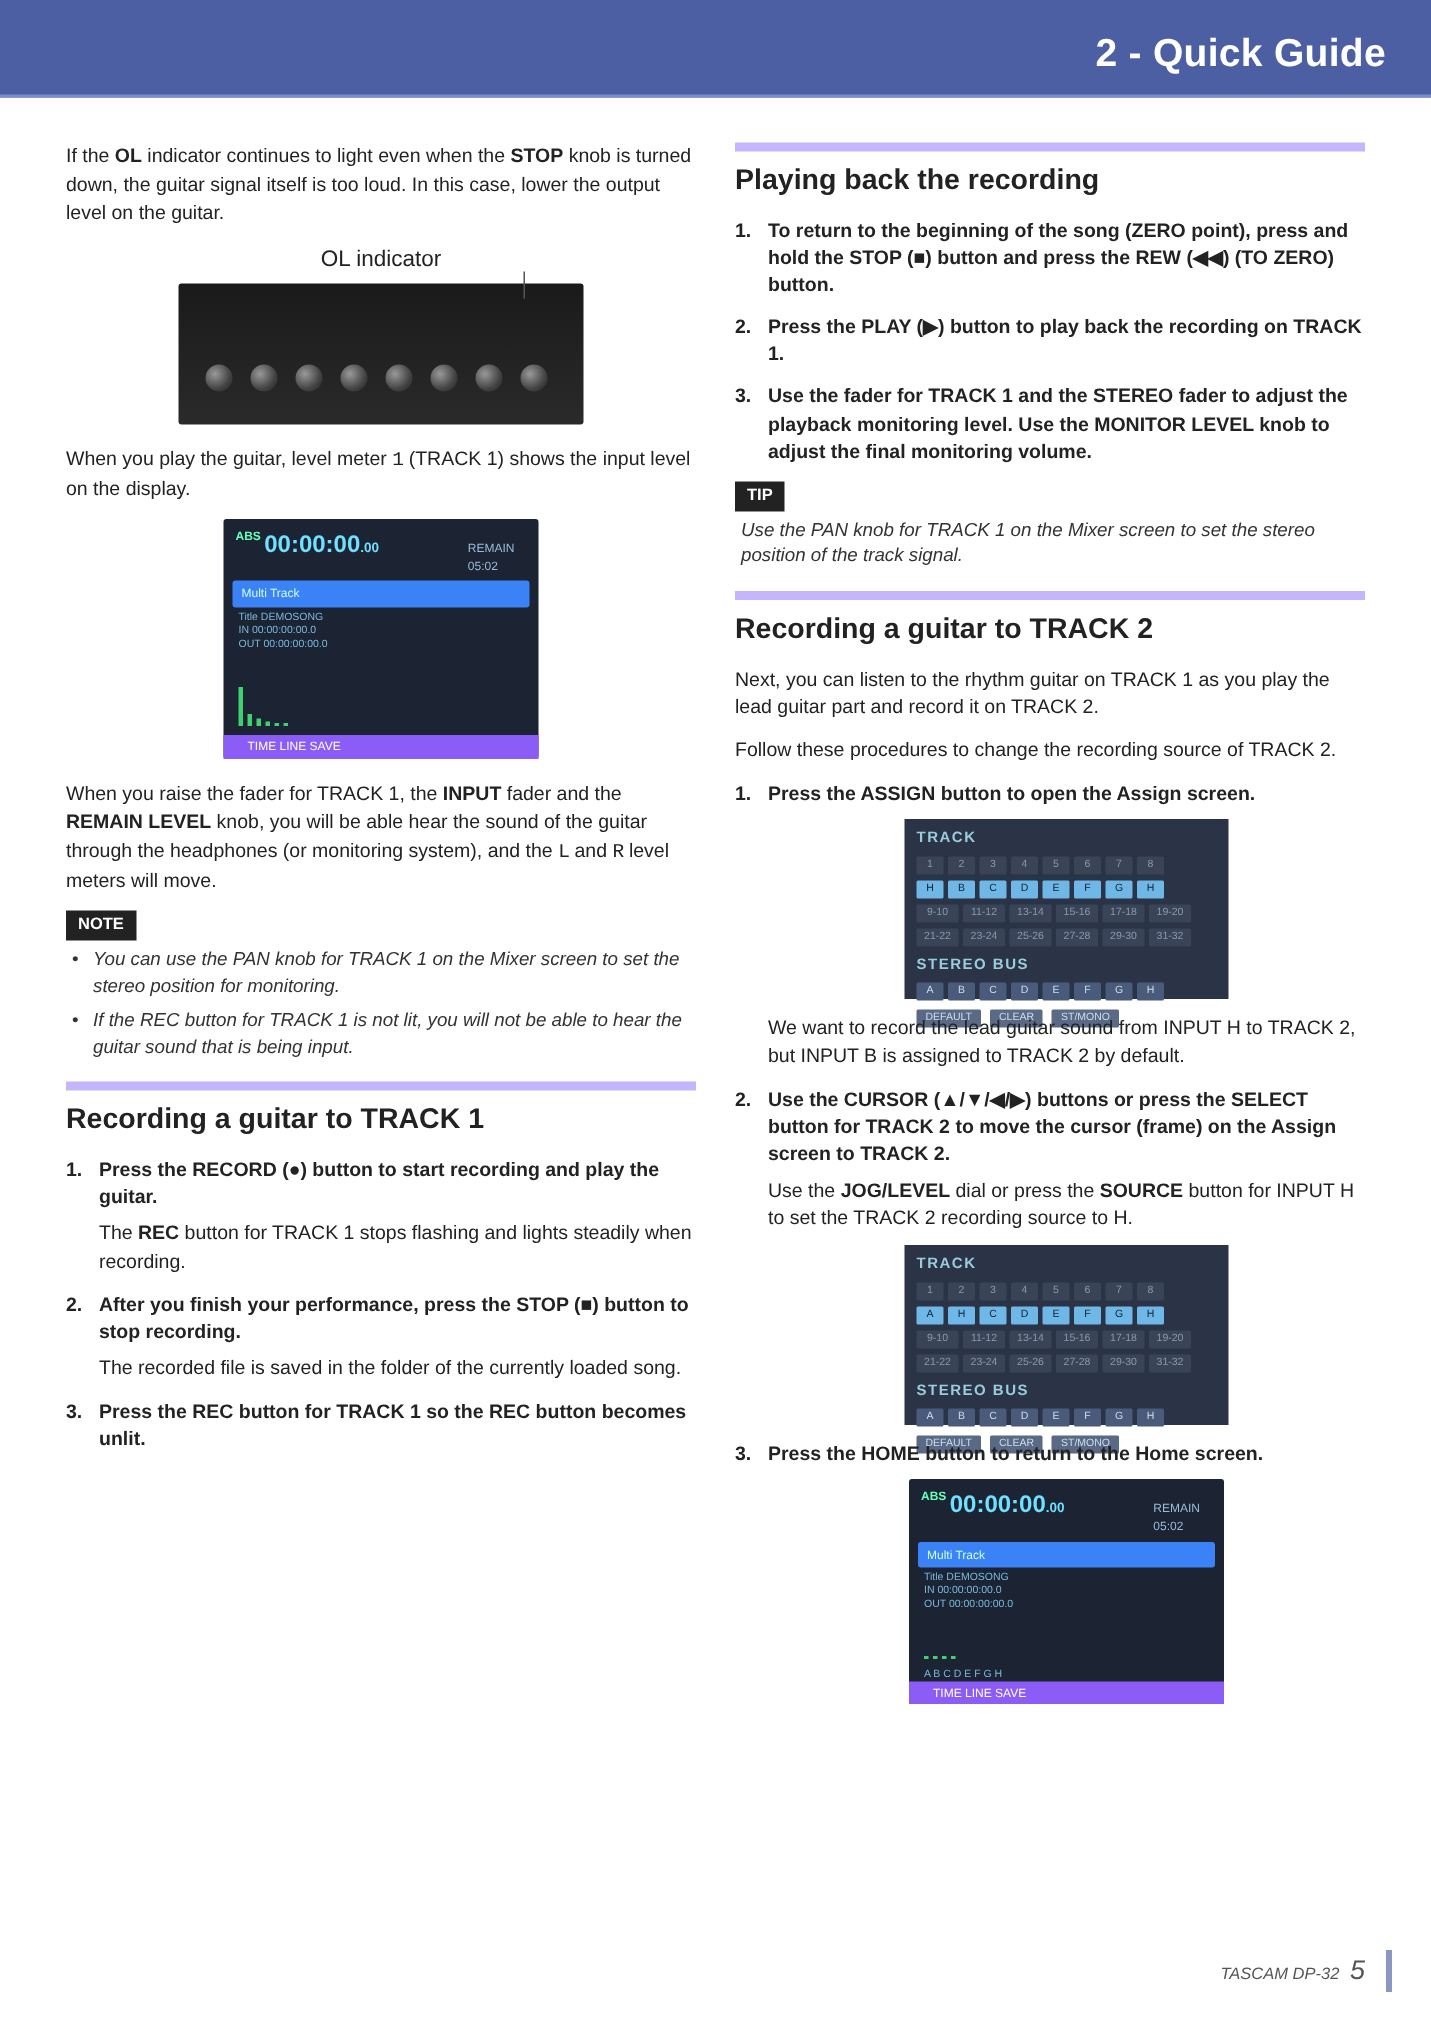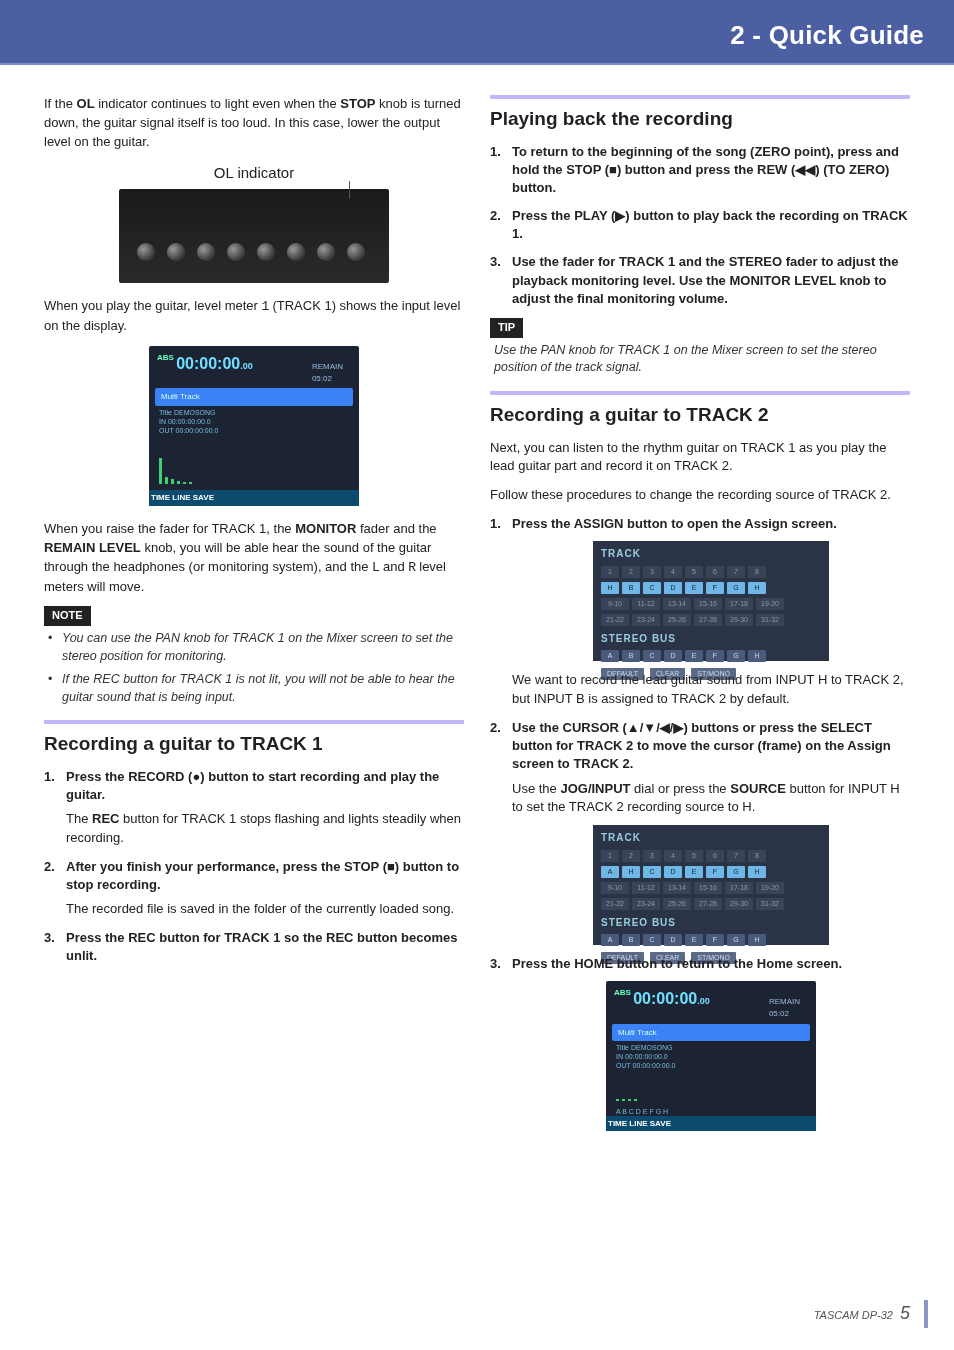--- a/index.html
+++ b/index.html
@@ -49,21 +49,21 @@
   }
   .img-inputs { width: 270px; height: 94px; background: linear-gradient(#1a1a1a,#2a2a2a); margin-left:auto;margin-right:auto; position:relative;}
   .img-knobrow { position:absolute; left:18px; top:54px; display:flex; gap:12px;}
   .knob { width:18px;height:18px;border-radius:50%;background:radial-gradient(circle at 35% 35%, #999,#444 60%,#222);}
   .img-inputs .leader { position:absolute; left:230px; top:-8px; width:1px; height:18px; background:#555;}
   .img-lcd { width:210px; height:160px; background:#1c2333; margin-left:auto;margin-right:auto; }
   .lcd-time { color:#6fe0ff; font-family:sans-serif; font-weight:700; font-size:16px; padding:6px 8px 2px;}
   .lcd-sub { color:#9bd; font-size:8px; padding:0 8px;}
   .lcd-bar { background:#3b82f6; color:#cfe; font-size:8px; padding:3px 6px; margin:4px 6px 2px; border-radius:2px;}
   .lcd-small { color:#7bd; font-size:7px; padding:0 10px; line-height:1.3;}
-  .lcd-bottom { background:#0c4a6e; color:#fff; font-size:8px; padding:2px 2px; margin-top:auto;font-weight:bold;}
+  .lcd-bottom { background:#8b5cf6; color:#fff; font-size:8px; padding:2px 16px; margin-top:auto;}
   .lcd-flex { display:flex; flex-direction:column; height:100%;}
   .lcd-meters { flex:1; padding:6px 10px; display:flex; gap:3px; align-items:flex-end;}
   .meter { width:3px; background:#3fd06f;}
 
   .note-pill, .tip-pill {
     display:inline-block;
     background:#222;
     color:#fff;
     font-weight:700;
     font-size:11px;
@@ -77,32 +77,32 @@
   }
   .note-list { list-style: none; padding-left: 0; }
   .note-list li { position:relative; padding-left:14px; margin-bottom:6px; font-size:12.5px; line-height:1.4;}
   .note-list li:before { content:"•"; position:absolute; left:0; top:0; font-style:normal;}
   .tip-body { font-size:12.5px; line-height:1.4; margin-bottom:10px;}
 
   h2.section {
     font-size: 19px;
     font-weight:700;
     color:#222;
-    border-top:4px solid #c4b5fd;
+    border-top:6px solid #c4b5fd;
     padding-top:6px;
     margin: 14px 0 10px;
   }
   ol.steps { list-style:none; padding:0; margin:0 0 10px 0; counter-reset: step;}
   ol.steps > li { counter-increment: step; position:relative; padding-left:22px; margin-bottom:10px;}
   ol.steps > li::before { content: counter(step) "."; position:absolute; left:0; top:0; font-weight:700;}
   ol.steps > li .instr { font-weight:700; line-height:1.4;}
   ol.steps > li .body { font-weight:400; margin-top:6px; line-height:1.45;}
   ol.steps > li .body .bold { font-weight:700;}
 
-  .assign-img { width:236px; height:120px; background:#2b3446; margin:8px auto 10px; padding:6px 8px; font-size:8px; color:#cde; display:flex; flex-direction:column; gap:4px;}
+  .assign-img { width:216px; height:120px; background:#2b3446; margin:8px auto 10px; padding:6px 8px; font-size:8px; color:#cde; display:flex; flex-direction:column; gap:4px;}
   .assign-img .title { color:#9cd; font-weight:700; letter-spacing:1px; font-size:10px;}
   .assign-row { display:flex; gap:3px;}
   .assign-cell { background:#4a5a7a; width:18px; height:12px; text-align:center; line-height:12px; font-size:7px; border-radius:1px;}
   .assign-cell.hl { background:#6fb7e6; color:#123;}
   .assign-cell.wide { width:28px;}
   .assign-cell.dim { background:#3a4458; color:#89a;}
   .assign-foot { display:flex; gap:6px; margin-top:2px;}
   .assign-foot .btn { background:#5a6a86; padding:1px 6px; font-size:7px; border-radius:1px;}
 
   .footer {
@@ -161,21 +161,21 @@
             <div class="meter" style="height:18%"></div>
             <div class="meter" style="height:12%"></div>
           <div class="meter" style="height:8%"></div>
             <div class="meter" style="height:6%"></div>
             <div class="meter" style="height:5%"></div>
         </div>
         <div class="lcd-bottom">TIME LINE    SAVE</div>
       </div>
     </div>
 
-    <p class="para">When you raise the fader for TRACK 1, the <span class="bold">MONITOR</span> fader and the <span class="bold">REMAIN LEVEL</span> knob, you will be able hear the sound of the guitar through the headphones (or monitoring system), and the <span class="mono">L</span> and <span class="mono">R</span> level meters will move.</p>
+    <p class="para">When you raise the fader for TRACK 1, the <span class="bold">INPUT</span> fader and the <span class="bold">REMAIN LEVEL</span> knob, you will be able hear the sound of the guitar through the headphones (or monitoring system), and the <span class="mono">L</span> and <span class="mono">R</span> level meters will move.</p>
 
     <div class="note-pill">NOTE</div>
     <ul class="note-list">
       <li>You can use the <span class="bold">PAN</span> knob for TRACK 1 on the Mixer screen to set the stereo position for monitoring.</li>
       <li>If the <span class="bold">REC</span> button for TRACK 1 is not lit, you will not be able to hear the guitar sound that is being input.</li>
     </ul>
 
     <h2 class="section">Recording a guitar to TRACK 1</h2>
     <ol class="steps">
       <li>
@@ -272,21 +272,21 @@
               <div class="btn">CLEAR</div>
               <div class="btn">ST/MONO</div>
             </div>
         </div>
 
         <div class="body">We want to record the lead guitar sound from INPUT H to TRACK 2, but INPUT B is assigned to TRACK 2 by default.</div>
       </li>
 
       <li>
         <div class="instr">Use the CURSOR (▲/▼/◀/▶) buttons or press the SELECT button for TRACK 2 to move the cursor (frame) on the Assign screen to <span class="mono">TRACK 2</span>.</div>
-        <div class="body">Use the <span class="bold">JOG/INPUT</span> dial or press the <span class="bold">SOURCE</span> button for INPUT H to set the TRACK 2 recording source to <span class="mono">H</span>.</div>
+        <div class="body">Use the <span class="bold">JOG/LEVEL</span> dial or press the <span class="bold">SOURCE</span> button for INPUT H to set the TRACK 2 recording source to <span class="mono">H</span>.</div>
 
         <div class="assign-img">
           <div class="title">TRACK</div>
           <div class="assign-row">
               <div class="assign-cell dim">1</div>
               <div class="assign-cell dim">2</div>
               <div class="assign-cell dim">3</div>
               <div class="assign-cell dim">4</div>
               <div class="assign-cell dim">5</div>
               <div class="assign-cell dim">6</div>

